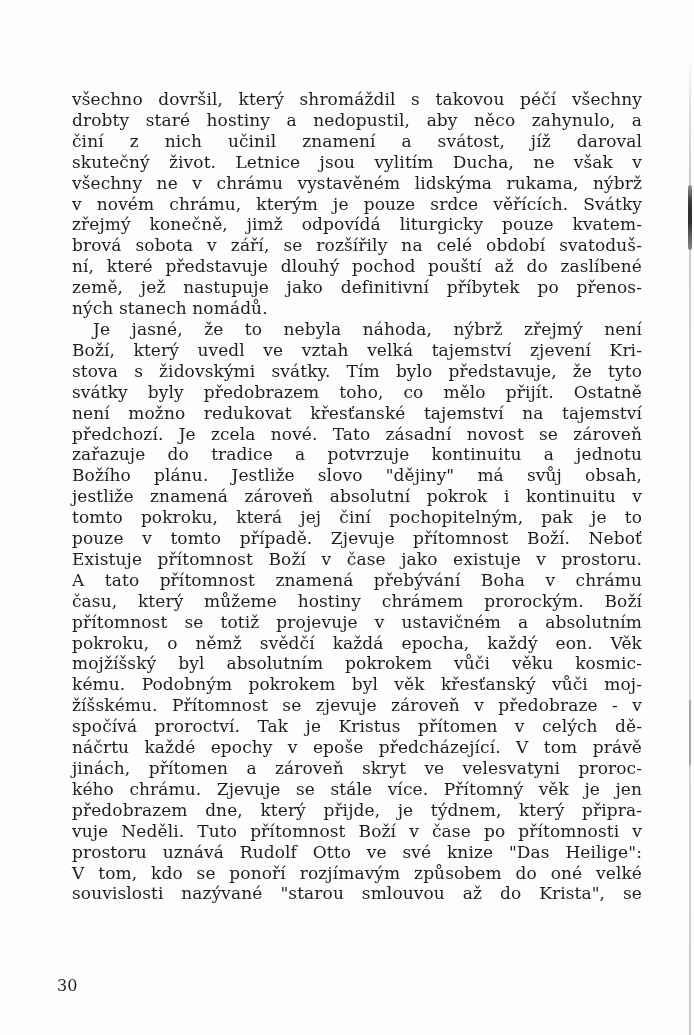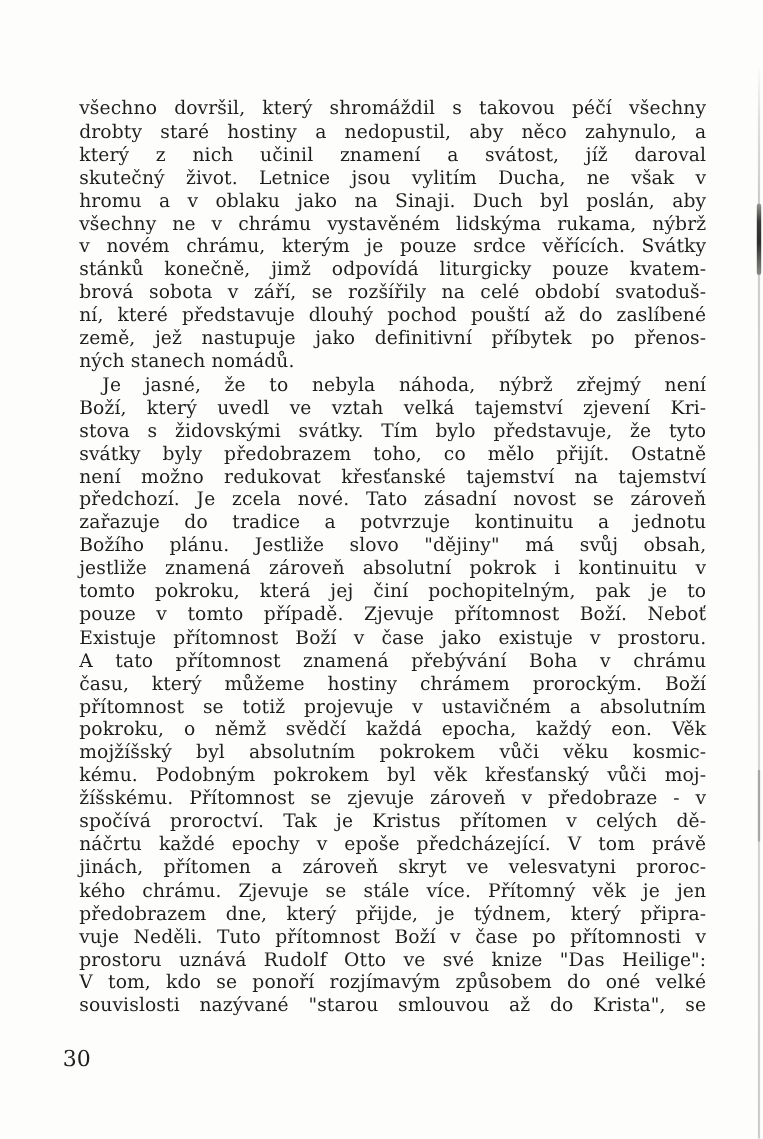--- a/index.html
+++ b/index.html
@@ -37,23 +37,23 @@
   }
   .line.no-just {
     text-align-last: left;
   }
   .line.indent {
     text-indent: 21px;
   }
   .page-number {
     position: absolute;
     left: 57px;
-    top: 951px;
+    top: 975px;
     color: #1e1e1e;
-    font-size: 20px;
+    font-size: 16px;
     line-height: 22px;
   }
   
   .edge-line {
     position: absolute;
     left: 689px;
     top: 62px;
     width: 2px;
     height: 973px;
     background: linear-gradient(to bottom,
@@ -83,26 +83,25 @@
 </style>
 </head>
 <body>
 
 <div class="scan-page">
 
   <main class="text-block">
 
   <div class="line">všechno dovršil, který shromáždil s takovou péčí všechny</div>
       <div class="line">drobty staré hostiny a nedopustil, aby něco zahynulo, a</div>
-      <div class="line">který z nich učinil znamení a svátost, jíž daroval</div>
+      <div class="line">činí z nich učinil znamení a svátost, jíž daroval</div>
       <div class="line">skutečný život. Letnice jsou vylitím Ducha, ne však v</div>
-      <div class="line">hromu a v oblaku jako na Sinaji. Duch byl poslán, aby</div>
       <div class="line">všechny ne v chrámu vystavěném lidskýma rukama, nýbrž</div>
       <div class="line">v novém chrámu, kterým je pouze srdce věřících. Svátky</div>
-      <div class="line">stánků konečně, jimž odpovídá liturgicky pouze kvatem-</div>
+      <div class="line">zřejmý konečně, jimž odpovídá liturgicky pouze kvatem-</div>
       <div class="line">brová sobota v září, se rozšířily na celé období svatoduš-</div>
       <div class="line">ní, které představuje dlouhý pochod pouští až do zaslíbené</div>
       <div class="line">země, jež nastupuje jako definitivní příbytek po přenos-</div>
       <div class="line no-just">ných stanech nomádů.</div>
       <div class="line indent">Je jasné, že to nebyla náhoda, nýbrž zřejmý není</div>
       <div class="line">Boží, který uvedl ve vztah velká tajemství zjevení Kri-</div>
       <div class="line">stova s židovskými svátky. Tím bylo představuje, že tyto</div>
       <div class="line">svátky byly předobrazem toho, co mělo přijít. Ostatně</div>
       <div class="line">není možno redukovat křesťanské tajemství na tajemství</div>
       <div class="line">předchozí. Je zcela nové. Tato zásadní novost se zároveň</div>

